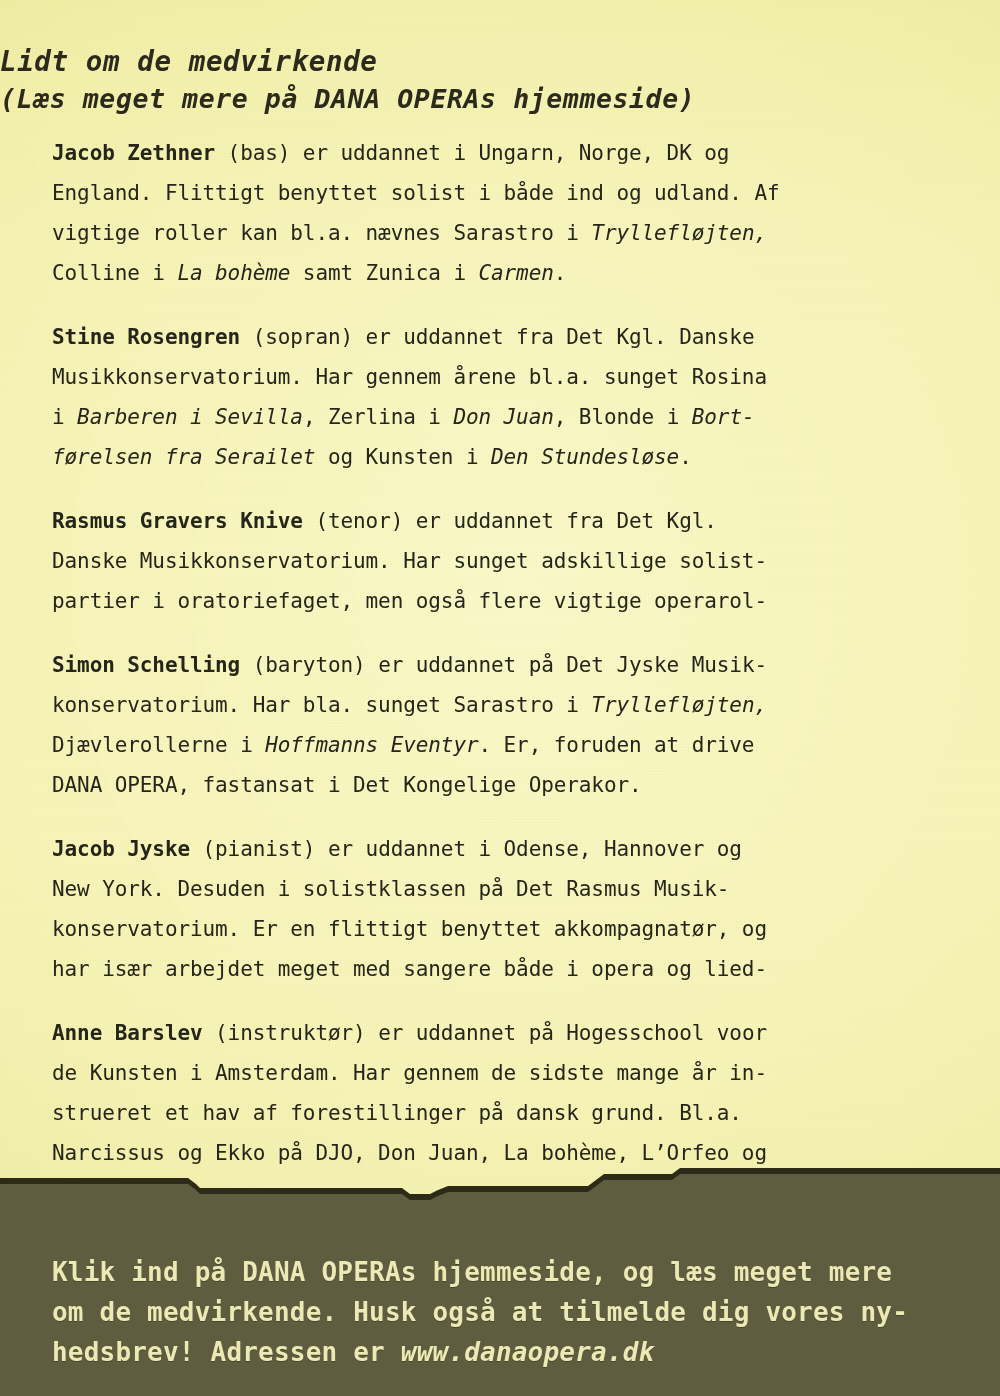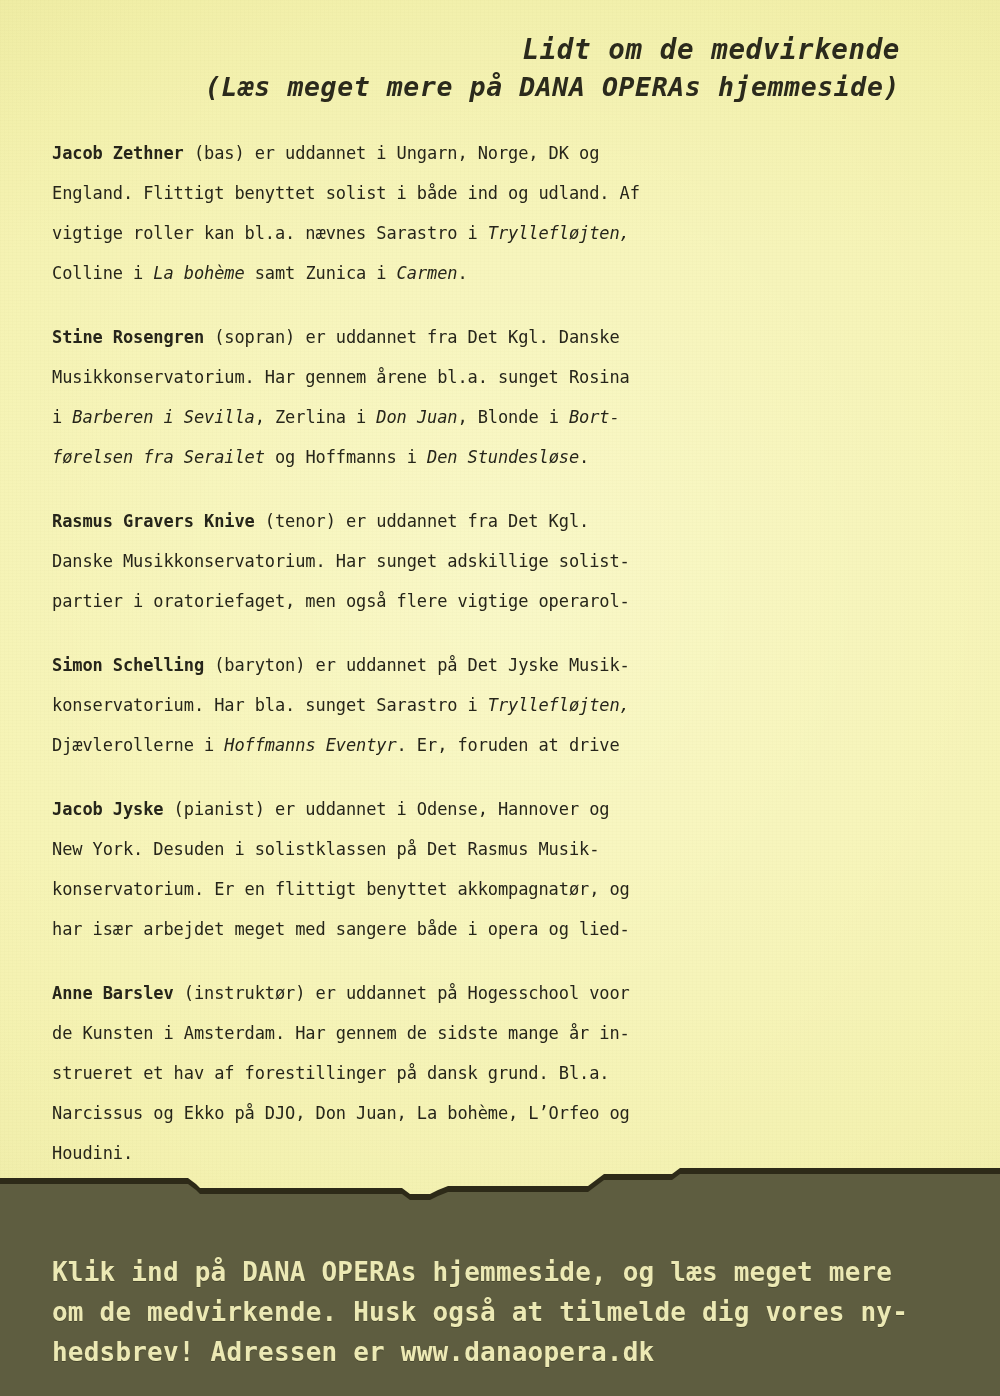--- a/index.html
+++ b/index.html
@@ -36,51 +36,50 @@
     opacity: 0.33;
     background-image:
       repeating-linear-gradient(0deg, rgba(120,115,60,0.05) 0px, rgba(120,115,60,0.05) 1px, rgba(255,255,255,0) 1px, rgba(255,255,255,0) 3px),
       repeating-linear-gradient(90deg, rgba(120,115,60,0.04) 0px, rgba(120,115,60,0.04) 1px, rgba(255,255,255,0) 1px, rgba(255,255,255,0) 4px);
   }
 
   
   #title-block {
     position: absolute;
     left: 0;
-    top: 30px;
+    top: 42px;
     width: 900px;
-    text-align: right;
+    text-align: left;
     z-index: 3;
   }
   .title-line {
     font-weight: bold;
     font-style: italic;
     color: #2b2a1c;
     font-size: 27.5px;
     line-height: 38px;
     letter-spacing: 0.6px;
     white-space: pre;
   }
   .title-line.sub {
     font-size: 26.5px;
-    padding-left: 13px;
   }
 
   
   #body-text {
     position: absolute;
     left: 52px;
     top: 133px;
     width: 900px;
     z-index: 3;
   }
 
   .bio {
     margin: 0 0 24px 0;
-    font-size: 17px;
+    font-size: 21px;
     line-height: 40px;
     color: #26251a;
     letter-spacing: -0.1px;
   }
   .bio .line {
     white-space: pre;
     display: block;
     text-align: justify;
   }
   .bio .line::after {
@@ -120,20 +119,21 @@
   .foot-line {
     font-size: 26px;
     font-weight: bold;
     color: #ece9b4;
     line-height: 40px;
     white-space: pre;
     letter-spacing: 0.2px;
     text-shadow: 0 1px 0 rgba(30,30,15,0.35);
   }
   .foot-line .url {
+    font-style: italic;
     font-weight: bold;
   }
 </style>
 </head>
 <body>
 
 <div id="page">
 
   <div id="grain"></div>
 
@@ -146,31 +146,32 @@
       <div class="bio">
         <span class="line"><span class="nm">Jacob Zethner</span><span> (bas) er uddannet i Ungarn, Norge, DK og</span></span>
         <span class="line"><span>England. Flittigt benyttet solist i både ind og udland. Af</span></span>
         <span class="line"><span>vigtige roller kan bl.a. nævnes Sarastro i </span><span class="it">Tryllefløjten,</span></span>
         <span class="line last"><span>Colline i </span><span class="it">La bohème</span><span> samt Zunica i </span><span class="it">Carmen</span><span>.</span></span>
       </div>
       <div class="bio">
         <span class="line"><span class="nm">Stine Rosengren</span><span> (sopran) er uddannet fra Det Kgl. Danske</span></span>
         <span class="line"><span>Musikkonservatorium. Har gennem årene bl.a. sunget Rosina</span></span>
         <span class="line"><span>i </span><span class="it">Barberen i Sevilla</span><span>, Zerlina i </span><span class="it">Don Juan</span><span>, Blonde i </span><span class="it">Bort-</span></span>
-        <span class="line last"><span class="it">førelsen fra Serailet</span><span> og Hoffmanns i </span><span class="it">Den Stundesløse</span><span>.</span></span>
+        <span class="line last"><span class="it">førelsen fra Serailet</span><span> og Kunsten i </span><span class="it">Den Stundesløse</span><span>.</span></span>
       </div>
       <div class="bio">
         <span class="line"><span class="nm">Rasmus Gravers Knive</span><span> (tenor) er uddannet fra Det Kgl.</span></span>
         <span class="line"><span>Danske Musikkonservatorium. Har sunget adskillige solist-</span></span>
         <span class="line"><span>partier i oratoriefaget, men også flere vigtige operarol-</span></span>
       </div>
       <div class="bio">
         <span class="line"><span class="nm">Simon Schelling</span><span> (baryton) er uddannet på Det Jyske Musik-</span></span>
         <span class="line"><span>konservatorium. Har bla. sunget Sarastro i </span><span class="it">Tryllefløjten,</span></span>
         <span class="line"><span>Djævlerollerne i </span><span class="it">Hoffmanns Eventyr</span><span>. Er, foruden at drive</span></span>
+        <span class="line last"><span>DANA OPERA, fastansat i Det Kongelige Operakor.</span></span>
       </div>
       <div class="bio">
         <span class="line"><span class="nm">Jacob Jyske</span><span> (pianist) er uddannet i Odense, Hannover og</span></span>
         <span class="line"><span>New York. Desuden i solistklassen på Det Rasmus Musik-</span></span>
         <span class="line"><span>konservatorium. Er en flittigt benyttet akkompagnatør, og</span></span>
         <span class="line"><span>har især arbejdet meget med sangere både i opera og lied-</span></span>
       </div>
       <div class="bio">
         <span class="line"><span class="nm">Anne Barslev</span><span> (instruktør) er uddannet på Hogesschool voor</span></span>
         <span class="line"><span>de Kunsten i Amsterdam. Har gennem de sidste mange år in-</span></span>

